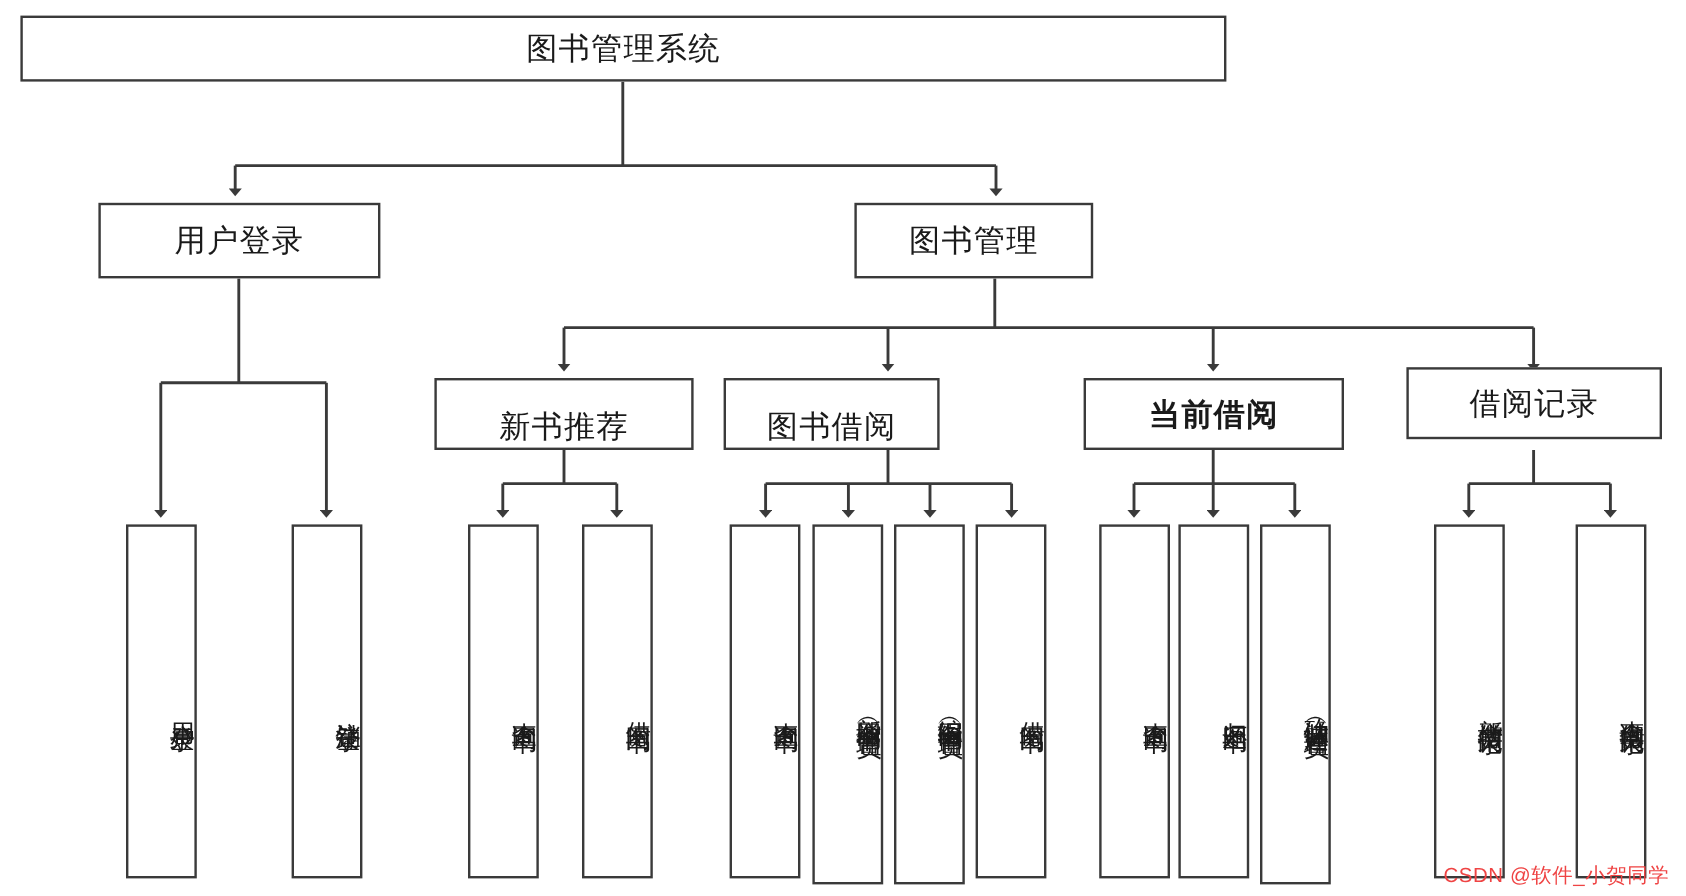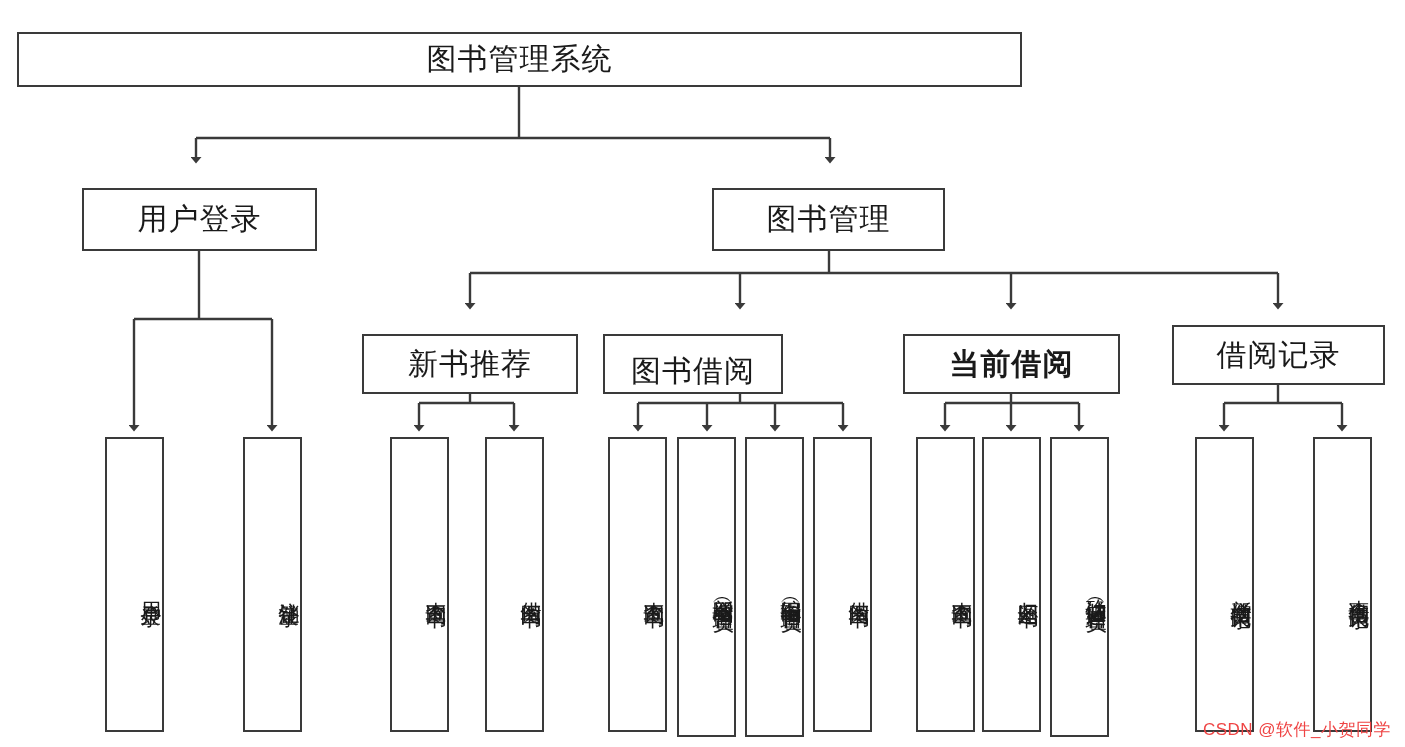--- a/index.html
+++ b/index.html
@@ -29,23 +29,22 @@
     position: absolute;
     box-sizing: border-box;
     background: #ffffff;
     border: 2px solid #3a3a3a;
     display: flex;
     align-items: center;
     justify-content: center;
     color: #1a1a1a;
   }
   .node.horiz {
-    font-size: 30px;
+    font-size: 26px;
     letter-spacing: 1px;
-    margin-top: 19px;
   }
   .node.vert {
     writing-mode: vertical-rl;
     text-orientation: upright;
     font-size: 21px;
     letter-spacing: 2px;
     padding-top: 8px;
     align-items: flex-start;
     justify-content: center;
     line-height: 1;
@@ -120,25 +119,25 @@
     </g>
   </svg>
 
   <div class="node horiz" style="left:17px; top:13px; width:1005px; height:55px;">
     <span>图书管理系统</span>
   </div>
 
   <div class="node horiz" style="left:82px; top:169px; width:235px; height:63px;">
     <span>用户登录</span>
   </div>
-  <div class="node horiz" style="left:712px; top:169px; width:233px; height:63px;align-items:center;">
+  <div class="node horiz" style="left:712px; top:169px; width:199px; height:63px;align-items:center;">
     <span>图书管理</span>
   </div>
 
-  <div class="node horiz" style="left:362px; top:315px; width:216px; height:60px;">
+  <div class="node horiz" style="left:362px; top:315px; width:216px; height:60px;align-items:flex-end;">
     <span>新书推荐</span>
   </div>
   <div class="node horiz" style="left:603px; top:315px; width:180px; height:60px;align-items:flex-end;">
     <span>图书借阅</span>
   </div>
   <div class="node horiz" style="left:903px; top:315px; width:217px; height:60px;font-weight:bold;">
     <span>当前借阅</span>
   </div>
   <div class="node horiz" style="left:1172px; top:306px; width:213px; height:60px;">
     <span>借阅记录</span>

